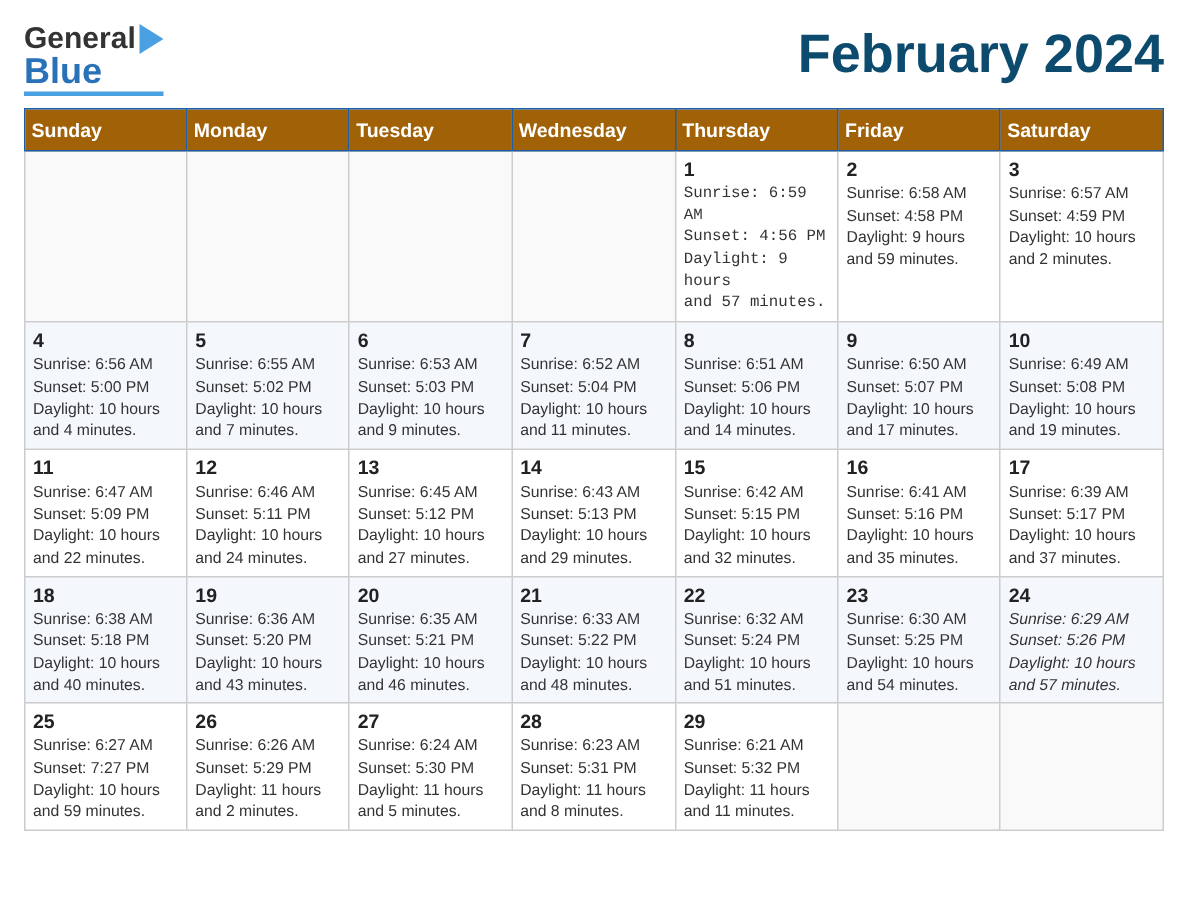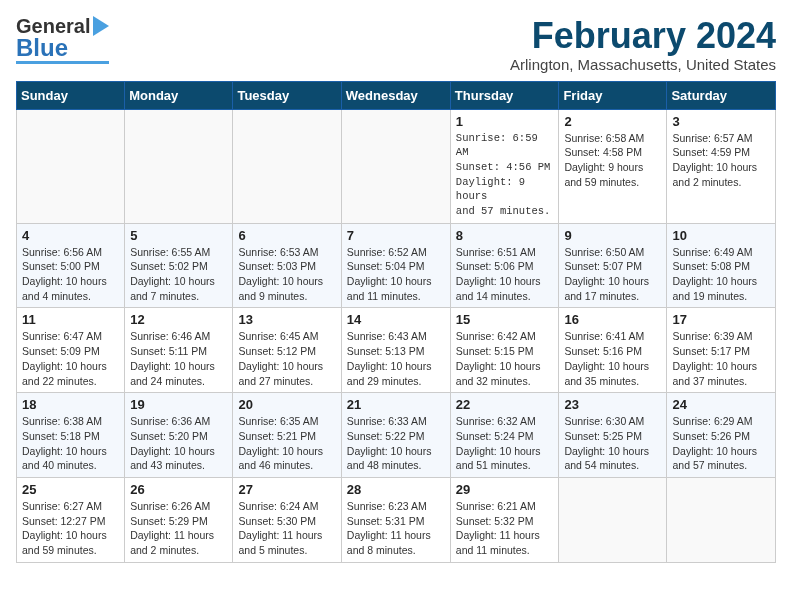--- a/index.html
+++ b/index.html
@@ -28,21 +28,21 @@
     .title-location {
       font-size: 15px;
       color: #444;
     }
     .calendar {
       width: 100%;
       border-collapse: collapse;
       border: 1px solid #ccc;
     }
     .calendar th {
-      background: #0c4a6e;
+      background: #a16207;
       color: #fff;
       font-size: 13px;
       font-weight: bold;
       padding: 6px 4px;
       text-align: left;
       border: 1px solid #1a5fa8;
     }
     .calendar td {
       vertical-align: top;
       padding: 4px 5px;
@@ -107,21 +107,20 @@
       <div style="display:flex;align-items:center;text-align:right;">
         <span class="logo-general">General</span>
         <span style="display:inline-block;width:0;height:0;border-top:10px solid transparent;border-bottom:10px solid transparent;border-left:16px solid #4aa0e0;margin-left:3px;vertical-align:middle;"></span>
       </div>
       <span class="logo-blue-text">Blue</span>
       <div class="logo-underline"></div>
     </div>
   </div>
   <div class="title-block">
     <div class="title-month">February 2024</div>
-    <div class="title-location">Arlington, Massachusetts, United States</div>
   </div>
 </div>
 
 <table class="calendar">
   <thead>
     <tr id="header-row">
     <th>Sunday</th>
         <th>Monday</th>
         <th>Tuesday</th>
         <th>Wednesday</th>
@@ -298,31 +297,31 @@
         </td>
         <td>
           <span class="day-num">23</span>
           <div class="day-info" style="white-space: pre-line;">Sunrise: 6:30 AM
 Sunset: 5:25 PM
 Daylight: 10 hours
 and 54 minutes.</div>
         </td>
         <td>
           <span class="day-num">24</span>
-          <div class="day-info" style="white-space: pre-line;">Sunrise: 6:29 AM
+          <div class="day-info" style="white-space: pre-line; font-style: italic;">Sunrise: 6:29 AM
 Sunset: 5:26 PM
 Daylight: 10 hours
 and 57 minutes.</div>
         </td>
       </tr>
       <tr>
         <td>
           <span class="day-num">25</span>
           <div class="day-info" style="white-space: pre-line;">Sunrise: 6:27 AM
-Sunset: 12:27 PM
+Sunset: 7:27 PM
 Daylight: 10 hours
 and 59 minutes.</div>
         </td>
         <td>
           <span class="day-num">26</span>
           <div class="day-info" style="white-space: pre-line;">Sunrise: 6:26 AM
 Sunset: 5:29 PM
 Daylight: 11 hours
 and 2 minutes.</div>
         </td>

